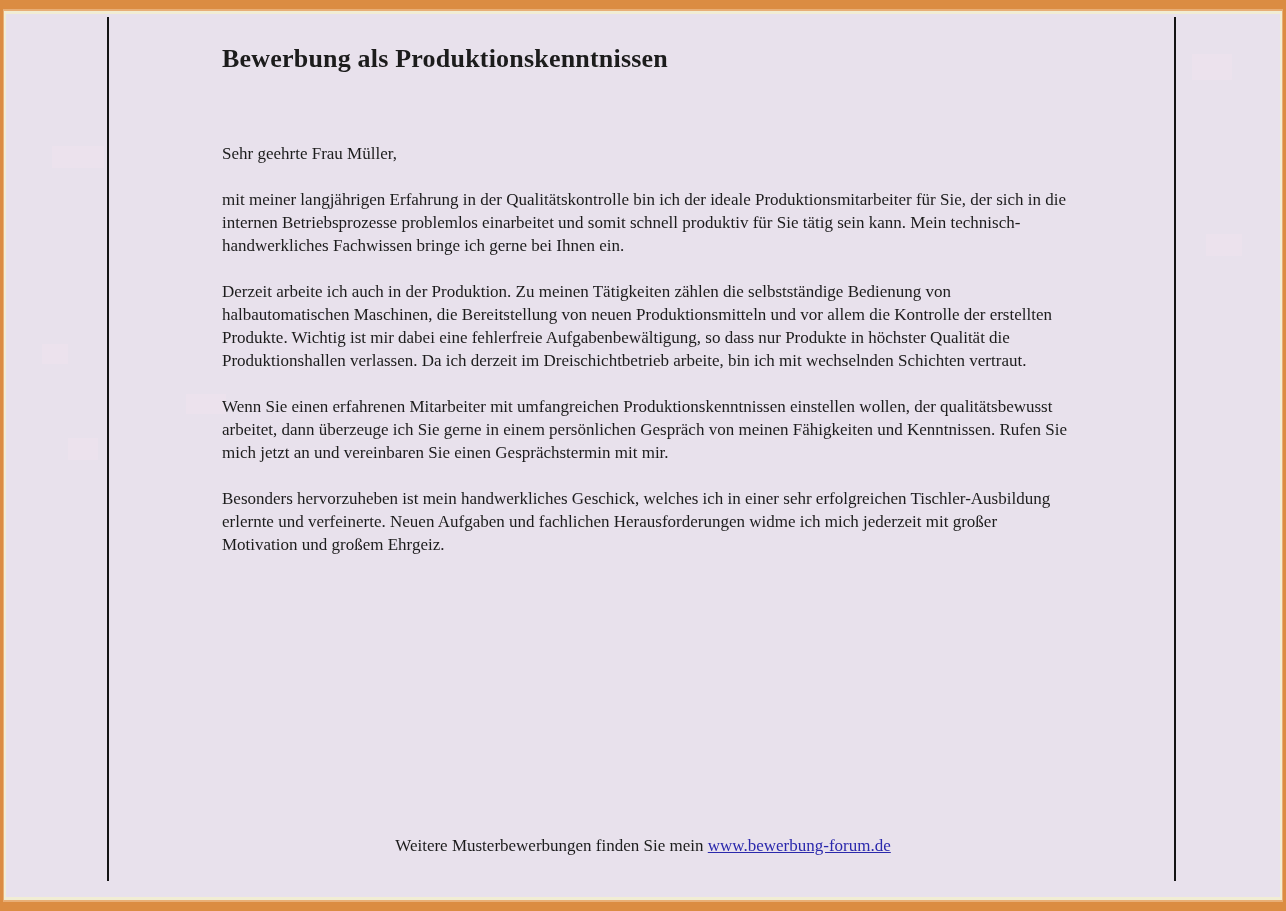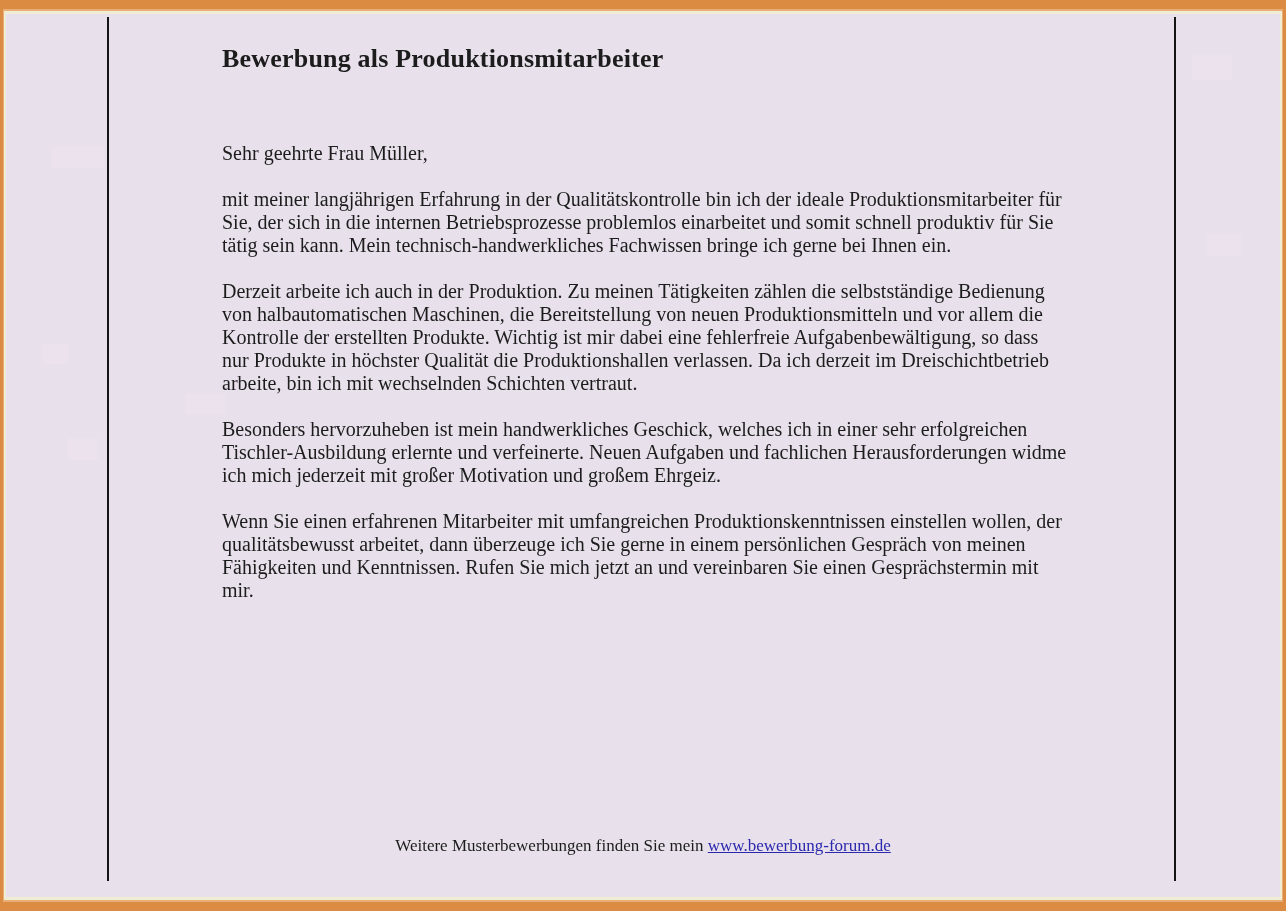--- a/index.html
+++ b/index.html
@@ -66,21 +66,21 @@
     font-size: 26px;
     font-weight: bold;
     line-height: 32px;
     letter-spacing: 0.2px;
   }
   .body-text {
     position: absolute;
     left: 216px;
     top: 128px;
     width: 848px;
-    font-size: 20px;
+    font-size: 17px;
     line-height: 23px;
   }
   .body-text p {
     margin: 0 0 23px 0;
   }
   .footer {
     position: absolute;
     left: 0;
     top: 820px;
     width: 100%;
@@ -104,28 +104,28 @@
         <div class="ghost" style="left:46px; top:132px; width:52px; height:22px;"></div>
         <div class="ghost" style="left:36px; top:330px; width:26px; height:20px;"></div>
         <div class="ghost" style="left:62px; top:424px; width:30px; height:22px;"></div>
         <div class="ghost" style="left:180px; top:380px; width:40px; height:20px;"></div>
         <div class="ghost" style="left:1186px; top:40px; width:40px; height:26px;"></div>
         <div class="ghost" style="left:1200px; top:220px; width:36px; height:22px;"></div>
 
         <div class="rule rule-left"></div>
         <div class="rule rule-right"></div>
 
-        <h1 class="title">Bewerbung als Produktionsmitarbeiter</h1>
+        <h1 class="title">Bewerbung als Produktionskenntnissen</h1>
 
         <div class="body-text">
           <p>Sehr geehrte Frau Müller,</p>
           <p>mit meiner langjährigen Erfahrung in der Qualitätskontrolle bin ich der ideale Produktionsmitarbeiter für Sie, der sich in die internen Betriebsprozesse problemlos einarbeitet und somit schnell produktiv für Sie tätig sein kann. Mein technisch-handwerkliches Fachwissen bringe ich gerne bei Ihnen ein.</p>
           <p>Derzeit arbeite ich auch in der Produktion. Zu meinen Tätigkeiten zählen die selbstständige Bedienung von halbautomatischen Maschinen, die Bereitstellung von neuen Produktionsmitteln und vor allem die Kontrolle der erstellten Produkte. Wichtig ist mir dabei eine fehlerfreie Aufgabenbewältigung, so dass nur Produkte in höchster Qualität die Produktionshallen verlassen. Da ich derzeit im Dreischichtbetrieb arbeite, bin ich mit wechselnden Schichten vertraut.</p>
+          <p>Wenn Sie einen erfahrenen Mitarbeiter mit umfangreichen Produktionskenntnissen einstellen wollen, der qualitätsbewusst arbeitet, dann überzeuge ich Sie gerne in einem persönlichen Gespräch von meinen Fähigkeiten und Kenntnissen. Rufen Sie mich jetzt an und vereinbaren Sie einen Gesprächstermin mit mir.</p>
           <p>Besonders hervorzuheben ist mein handwerkliches Geschick, welches ich in einer sehr erfolgreichen Tischler-Ausbildung erlernte und verfeinerte. Neuen Aufgaben und fachlichen Herausforderungen widme ich mich jederzeit mit großer Motivation und großem Ehrgeiz.</p>
-          <p>Wenn Sie einen erfahrenen Mitarbeiter mit umfangreichen Produktionskenntnissen einstellen wollen, der qualitätsbewusst arbeitet, dann überzeuge ich Sie gerne in einem persönlichen Gespräch von meinen Fähigkeiten und Kenntnissen. Rufen Sie mich jetzt an und vereinbaren Sie einen Gesprächstermin mit mir.</p>
         </div>
 
         <div class="footer"><span>Weitere Musterbewerbungen finden Sie mein </span><a href="#">www.bewerbung-forum.de</a></div>
 
       </div>
     </div>
   </div>
 </div>
 
 </body></html>

